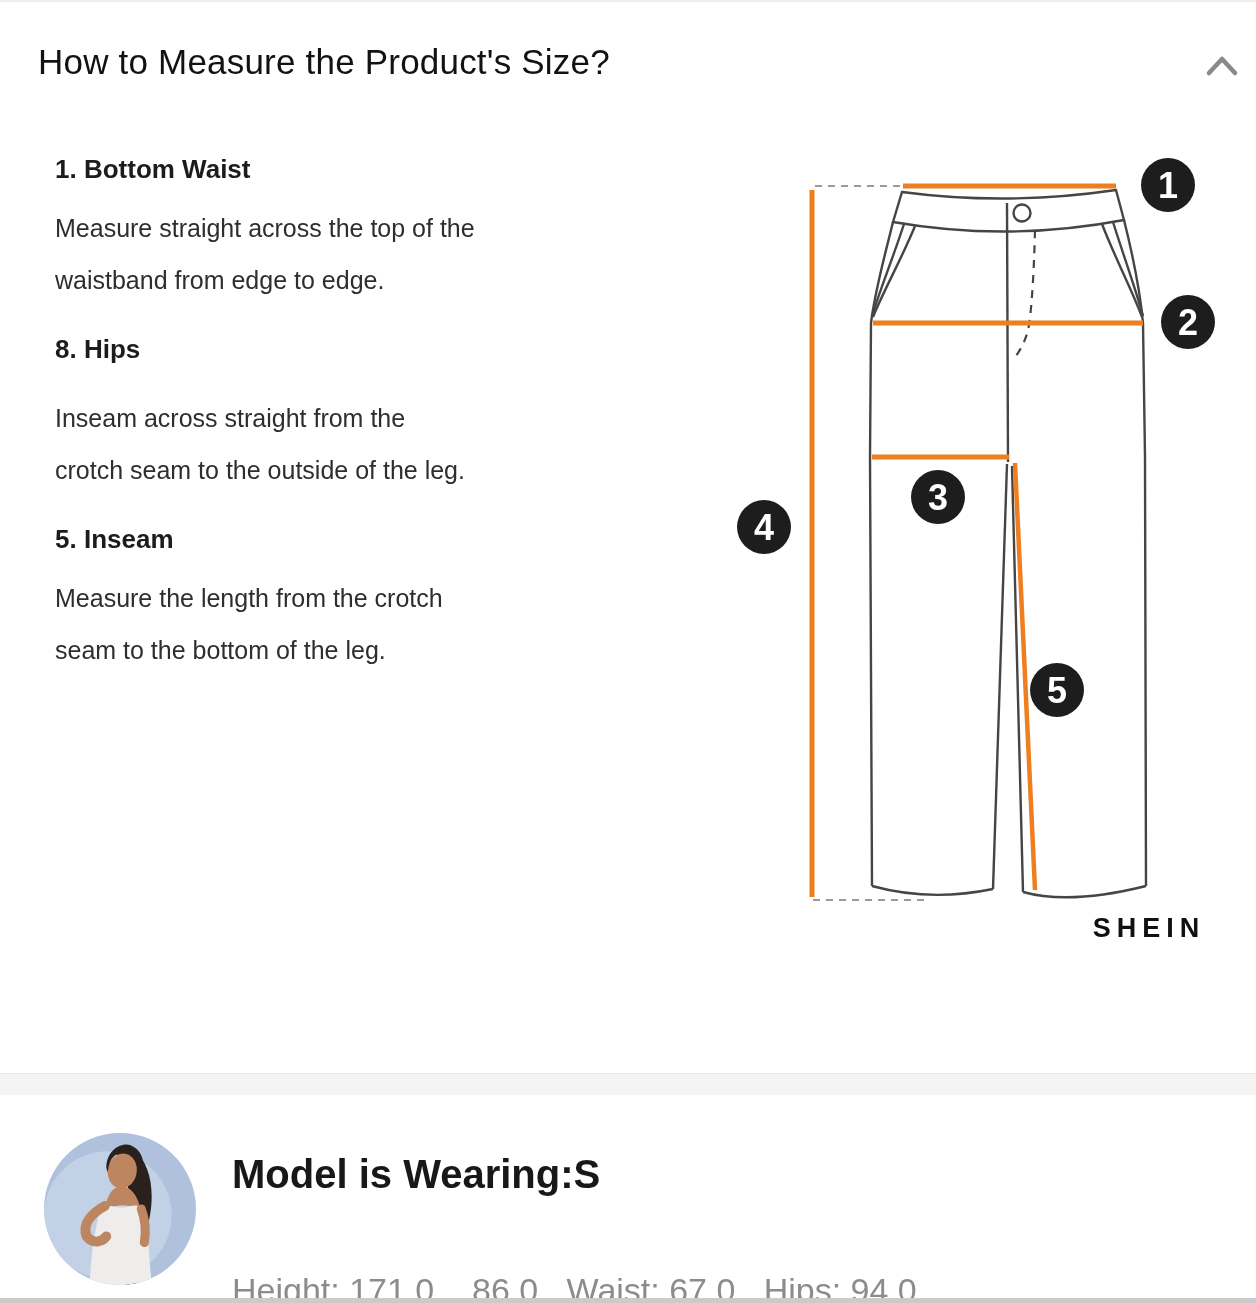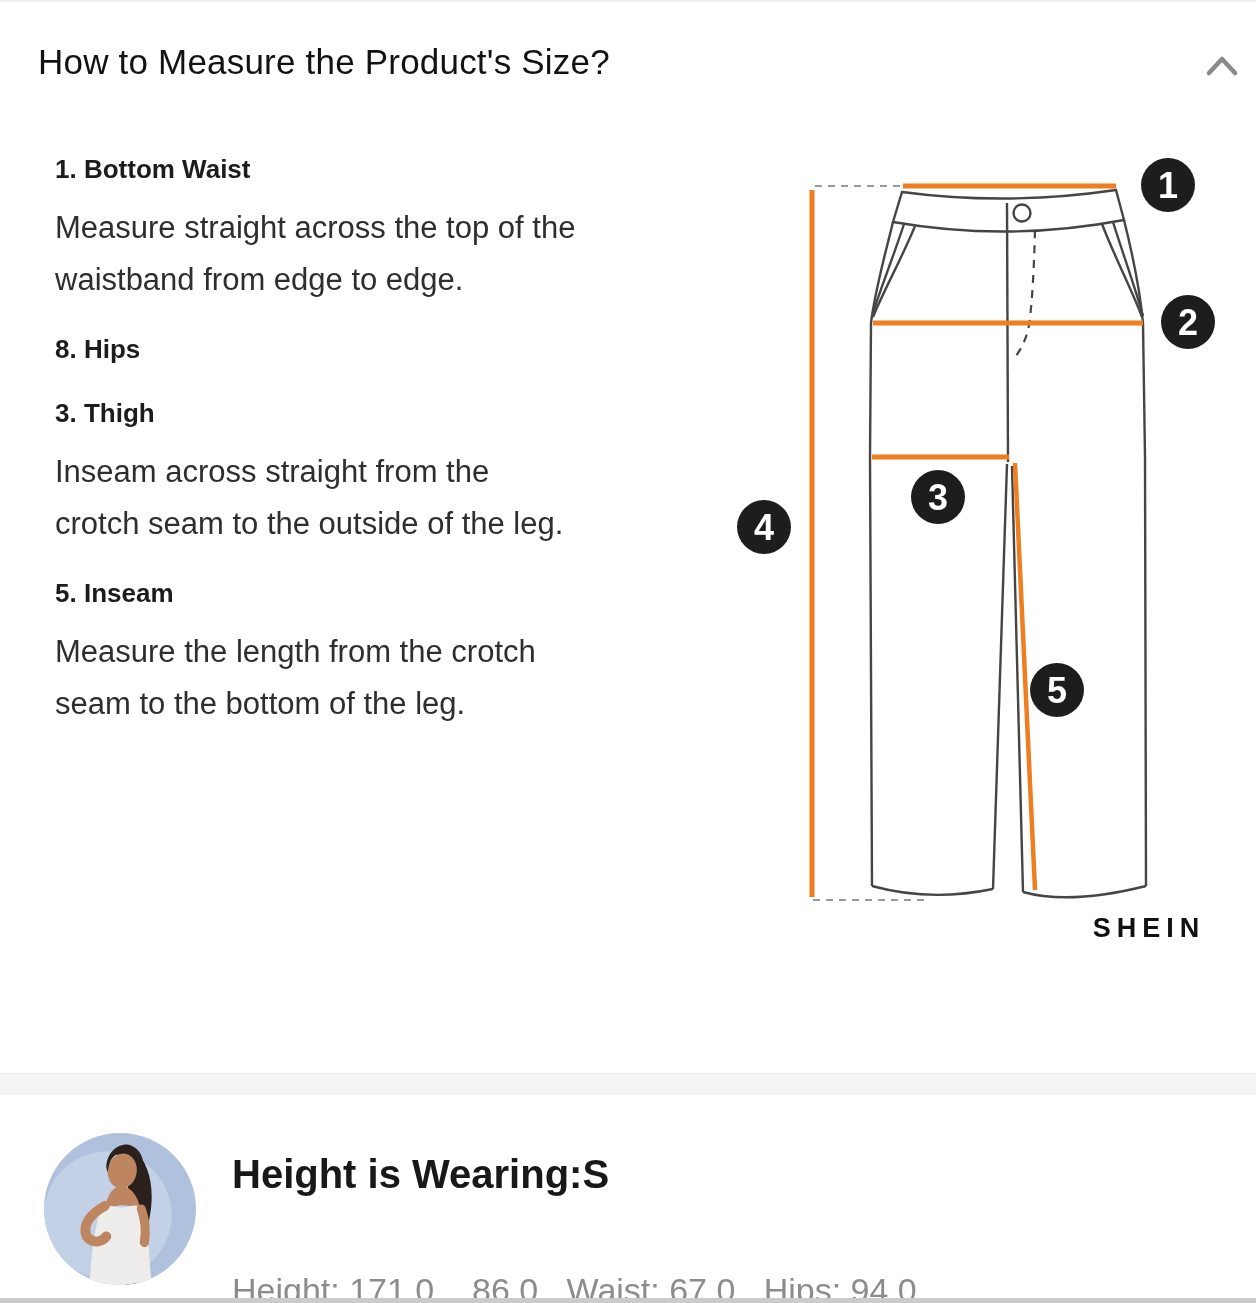--- a/index.html
+++ b/index.html
@@ -31,21 +31,21 @@
   
   .instructions {
     position: absolute; left: 55px; top: 148px; width: 665px;
   }
   .instruction-item { margin-bottom: 22px; }
   .instruction-item h2 {
     font-size: 26px; font-weight: 700; color: #1c1c1c;
     line-height: 42px; margin-bottom: 12px;
   }
   .instruction-item p {
-    font-size: 31px; font-weight: 400; color: #2e2e2e;
+    font-size: 25px; font-weight: 400; color: #2e2e2e;
     line-height: 52px; white-space: pre-line;
   }
   
   .diagram {
     position: absolute; left: 730px; top: 140px; width: 520px; height: 820px;
   }
   .diagram svg { display: block; width: 100%; height: 100%; }
   .outline { fill: none; stroke: #454545; stroke-width: 2.4; }
   .outline-fill { fill: #ffffff; stroke: #454545; stroke-width: 2.4; }
   .helper-dash { fill: none; stroke: #9a9a9a; stroke-width: 2; stroke-dasharray: 7 6; }
@@ -100,21 +100,20 @@
 <section class="instructions">
   <div class="instruction-item">
     <h2>1. Bottom Waist</h2>
     <p>Measure straight across the top of the
 waistband from edge to edge.</p>
   </div>
   <div class="instruction-item">
     <h2>8. Hips</h2>
   </div>
   <div class="instruction-item">
-    <h2>3. Thigh</h2>
     <p>Inseam across straight from the
 crotch seam to the outside of the leg.</p>
   </div>
   <div class="instruction-item">
     <h2>5. Inseam</h2>
     <p>Measure the length from the crotch
 seam to the bottom of the leg.</p>
   </div>
 </section>
 
@@ -199,17 +198,17 @@
         <path d="M40,48 C31,53 25,60 28,68 M28,68 C33,74 39,71 41,68" fill="none" stroke="#bd8560" stroke-width="6.5" stroke-linecap="round"></path>
 
         <path d="M64,50 C67,58 67,66 66,72" fill="none" stroke="#bd8560" stroke-width="6" stroke-linecap="round"></path>
 
         <ellipse cx="51.5" cy="25" rx="9.5" ry="11.5" fill="#bd8560" transform="rotate(10 51.5 25)"></ellipse>
 
         <path d="M41,23 C41,12 50,6 57,8 C64,11 66,17 65,24 C63,18 59,13 53,13 C47,13 43,16 42,26 Z" fill="#2a211c"></path>
       </g>
     </svg>
   </div>
-  <h2 class="model-heading">Height is Wearing:S</h2>
+  <h2 class="model-heading">Model is Wearing:S</h2>
   <p class="model-stats">Height: 171.0,   86.0,  Waist: 67.0,  Hips: 94.0</p>
 </section>
 
 <div class="bottom-line"></div>
 
 </body></html>

